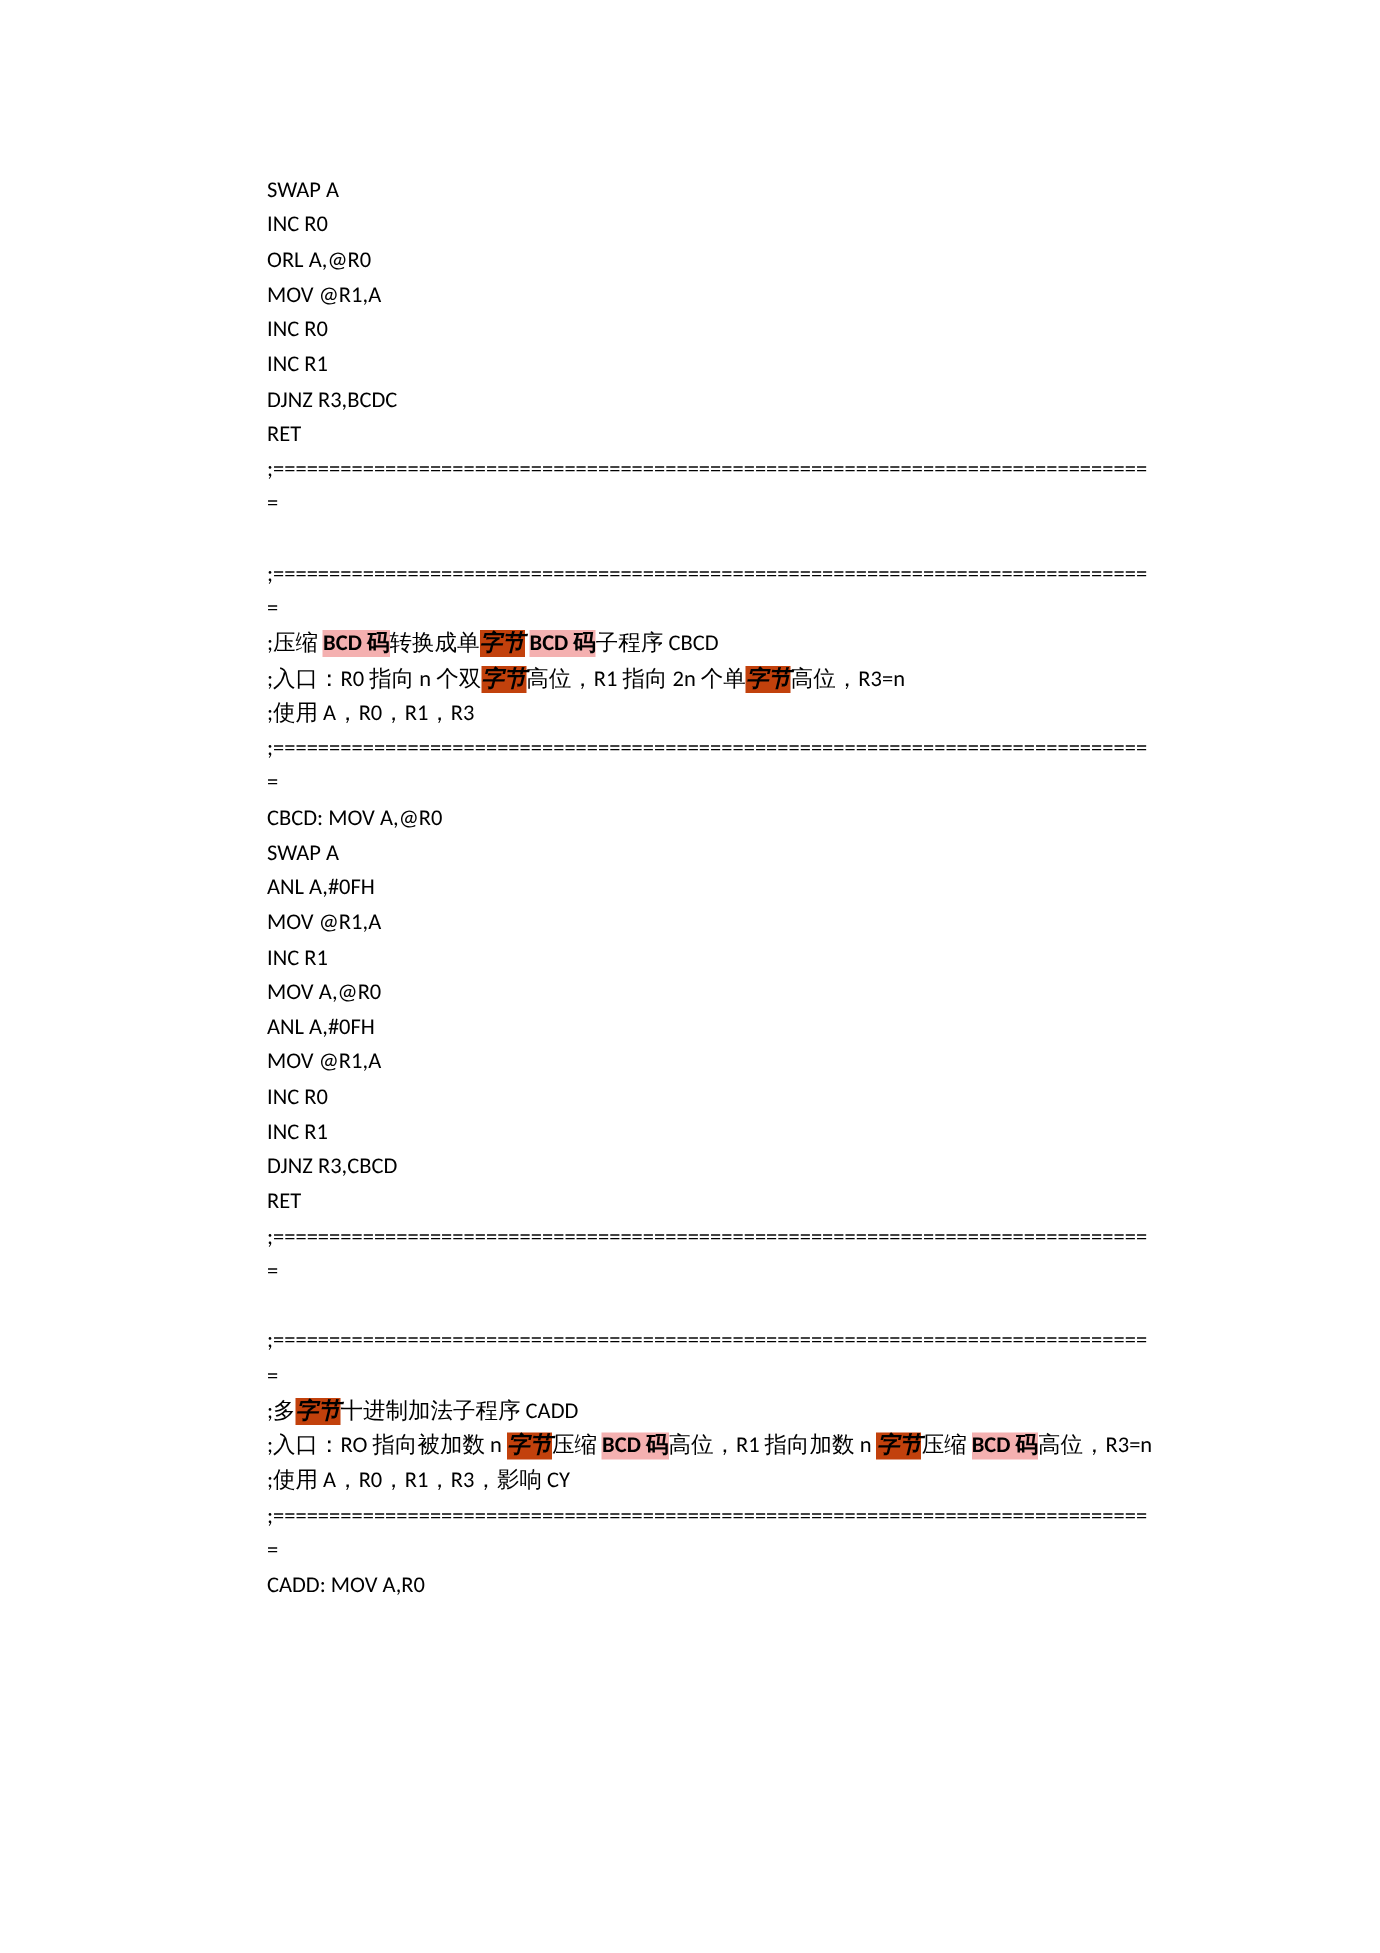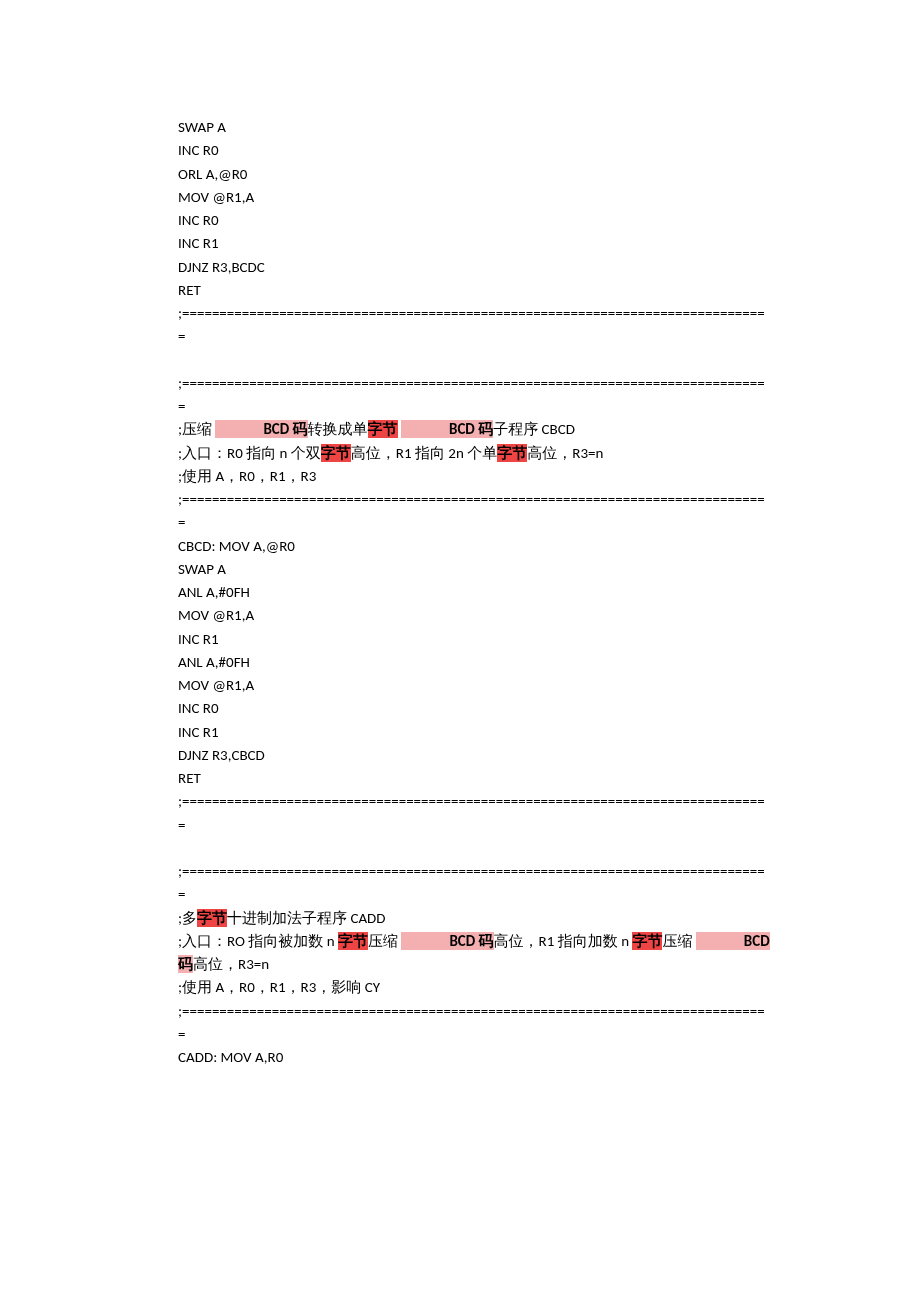--- a/index.html
+++ b/index.html
@@ -16,25 +16,25 @@
     padding: 116px 150px 120px 150px;
     word-break: break-all;
   }
   .line {
     display: block;
     margin-left: 28px;
   }
   .hl-red {
     background: #f4b0b0;
     font-weight: bold;
-    padding-left: 48px;
   }
   .hl-cyan {
-    background: #ef4444;
+    background: #c2410c;
     font-weight: bold;
+    font-style: italic;
   }
 </style>
 </head>
 <body>
 
 <div class="page">
   <div id="content">
       <div class="line"><span>SWAP A</span></div>
       <div class="line"><span>INC R0</span></div>
       <div class="line"><span>ORL A,@R0</span></div>
@@ -48,20 +48,21 @@
       <div class="line"><span>;===============================================================================</span></div>
       <div class="line"><span>;压缩 </span><span class="hl-red">BCD 码</span><span>转换成单</span><span class="hl-cyan">字节</span><span> </span><span class="hl-red">BCD 码</span><span>子程序 CBCD</span></div>
       <div class="line"><span>;入口：R0 指向 n 个双</span><span class="hl-cyan">字节</span><span>高位，R1 指向 2n 个单</span><span class="hl-cyan">字节</span><span>高位，R3=n</span></div>
       <div class="line"><span>;使用 A，R0，R1，R3</span></div>
       <div class="line"><span>;===============================================================================</span></div>
       <div class="line"><span>CBCD: MOV A,@R0</span></div>
       <div class="line"><span>SWAP A</span></div>
       <div class="line"><span>ANL A,#0FH</span></div>
       <div class="line"><span>MOV @R1,A</span></div>
       <div class="line"><span>INC R1</span></div>
+      <div class="line"><span>MOV A,@R0</span></div>
       <div class="line"><span>ANL A,#0FH</span></div>
       <div class="line"><span>MOV @R1,A</span></div>
       <div class="line"><span>INC R0</span></div>
       <div class="line"><span>INC R1</span></div>
       <div class="line"><span>DJNZ R3,CBCD</span></div>
       <div class="line"><span>RET</span></div>
       <div class="line"><span>;===============================================================================</span></div>
       <div class="line"><span>&nbsp;</span></div>
       <div class="line"><span>;===============================================================================</span></div>
       <div class="line"><span>;多</span><span class="hl-cyan">字节</span><span>十进制加法子程序 CADD</span></div>

